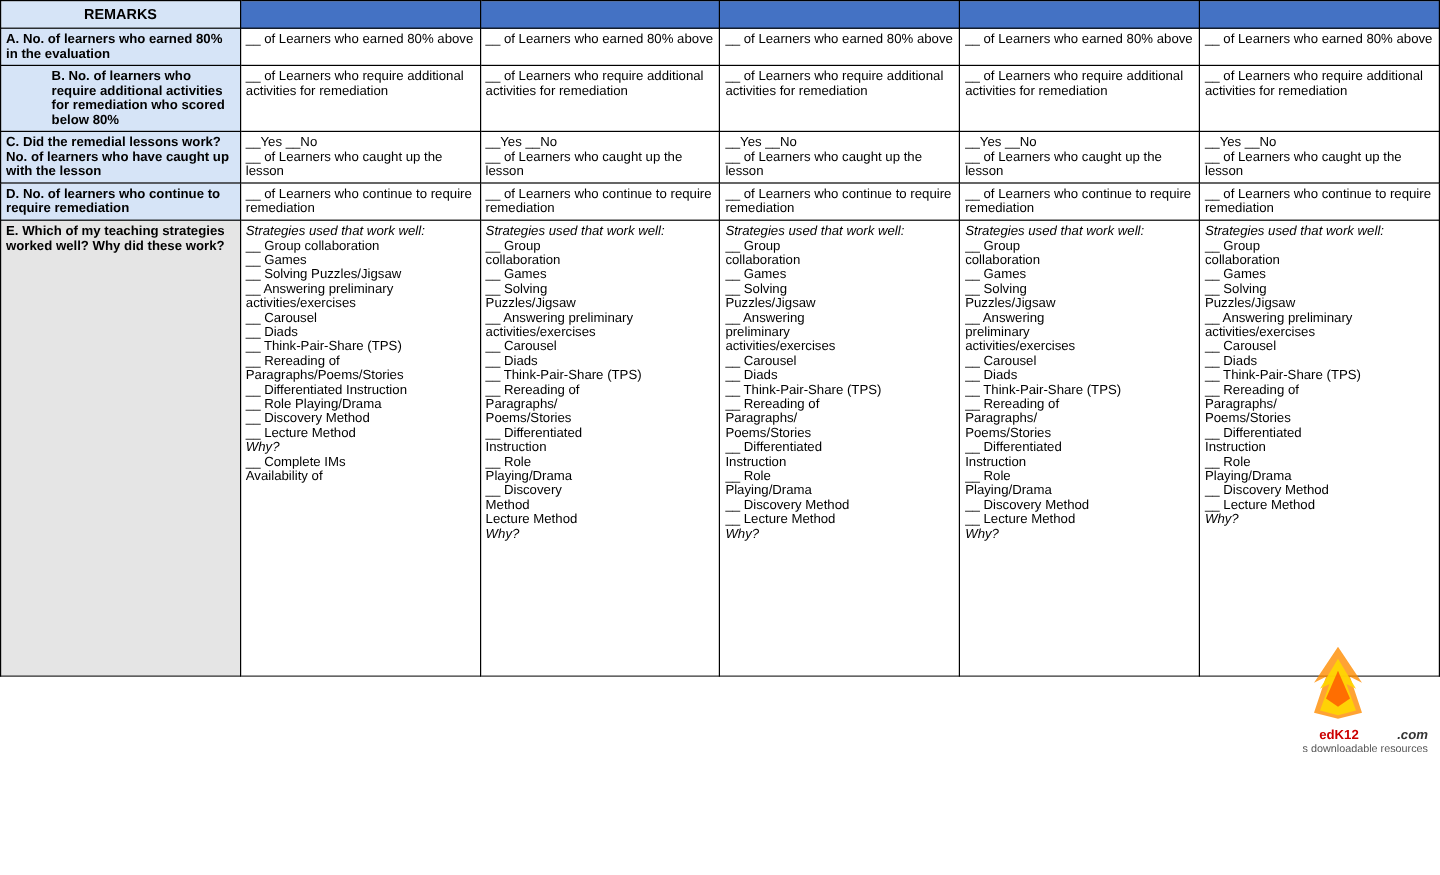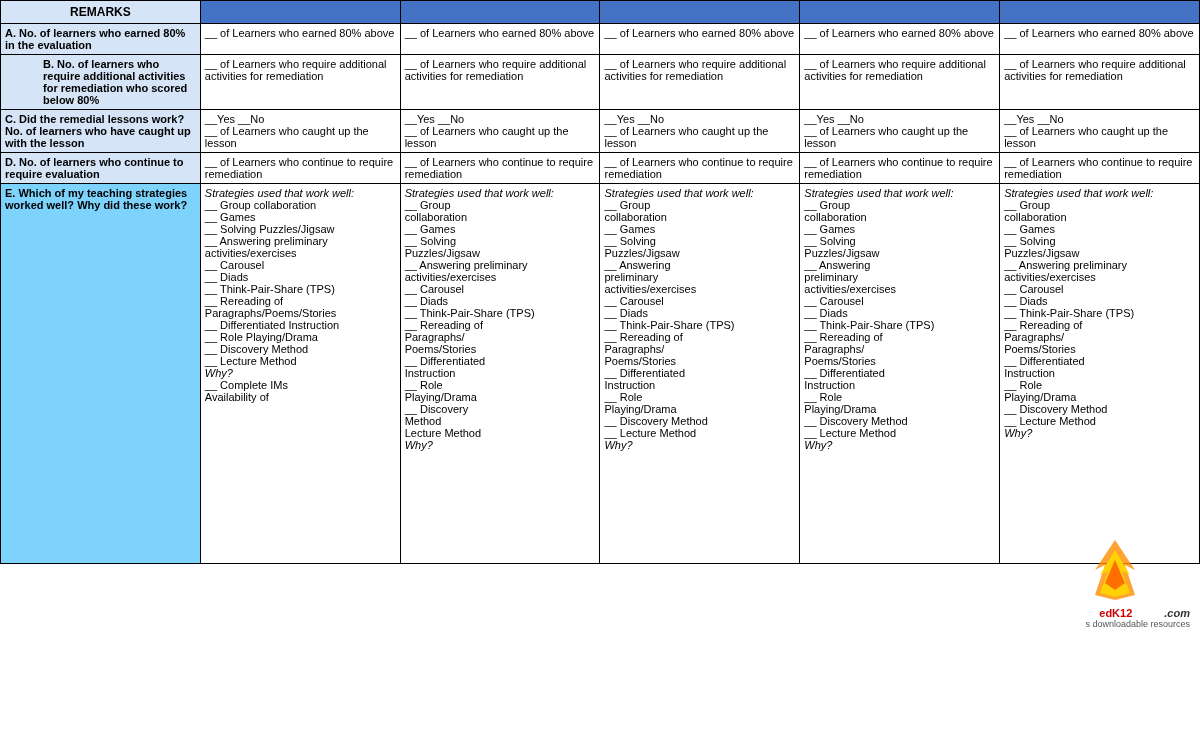--- a/index.html
+++ b/index.html
@@ -79,31 +79,31 @@
       <td>__Yes __No<br>__ of Learners who caught up the lesson</td>
       <td>__Yes __No<br>__ of Learners who caught up the lesson</td>
       <td>__Yes __No<br>__ of Learners who caught up the lesson</td>
       <td>__Yes __No<br>__ of Learners who caught up the lesson</td>
       <td>__Yes __No<br>__ of Learners who caught up the lesson</td>
     </tr>
 
     <tr class="row-d">
       <td style="background:#d6e4f7;">
         <span style="font-weight:bold;">D.</span>
-        <span> No. of learners who continue to require evaluation</span>
+        <span> No. of learners who continue to require remediation</span>
       </td>
       <td>__ of Learners who continue to require remediation</td>
       <td>__ of Learners who continue to require remediation</td>
       <td>__ of Learners who continue to require remediation</td>
       <td>__ of Learners who continue to require remediation</td>
       <td>__ of Learners who continue to require remediation</td>
     </tr>
 
     <tr class="row-e">
-      <td style="background:#7dd3fc; height:380px; vertical-align:top;">
+      <td style="background:#e5e5e5; height:380px; vertical-align:top;">
         <span style="font-weight:bold;">E.</span>
         <span> Which of my teaching strategies worked well? Why did these work?</span>
       </td>
       <td style="vertical-align:top; height:380px;">
         <em>Strategies used that work well:</em><br>
         <span>
           __ Group collaboration<br>
           __ Games<br>
           __ Solving Puzzles/Jigsaw<br>
           __ Answering preliminary activities/exercises<br>

